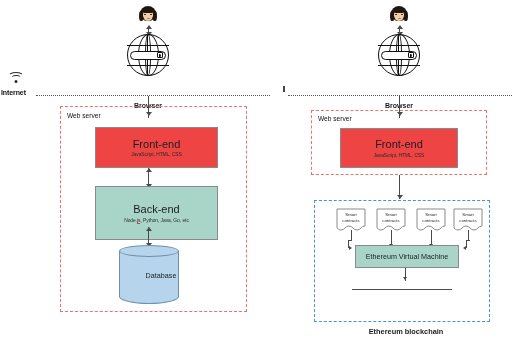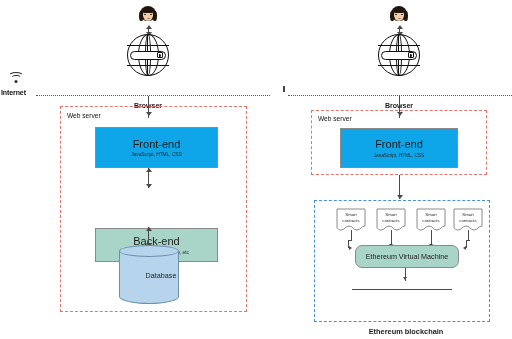--- a/index.html
+++ b/index.html
@@ -71,21 +71,21 @@
   .box-blue{border:1px dashed #4a90d9;background:transparent;}
   .container-label{font-size:6.6px;color:#111;background:#fff;padding:0 2px;}
 
   
   .node{
     border:1px solid #7f7f7f;display:flex;flex-direction:column;
     align-items:center;justify-content:center;
   }
   .node .t{font-size:11px;color:#1d1d1d;line-height:1.1;}
   .node .s{font-size:4.9px;color:#2b2b2b;margin-top:2px;letter-spacing:-0.05px;}
-  .node.frontend{background:#0ea5e9;border-color:#8a8a8a;}
+  .node.frontend{background:#ef4444;border-color:#8a8a8a;}
   .node.backend{background:#a8d5c8;border-color:#8a8a8a;}
   .node.evm{background:#a8d5c8;border-color:#8a8a8a;}
   .node.evm .t{font-size:7.2px;}
 
   .u{border-bottom:1px solid #d23b3b;}
 
   
   .db{position:relative;}
   .db .body{position:absolute;left:0;top:6px;right:0;bottom:0;
             background:#b6d4ec;border-left:1px solid #6e8fad;
@@ -173,21 +173,21 @@
 
   <div class="abs node frontend" style="left:95px;top:127px;width:123px;height:41px;">
     <div class="t">Front-end</div>
     <div class="s">JavaScript, HTML, CSS</div>
   </div>
 
   <div class="abs vline-c" style="left:148px;top:168px;height:20px;"></div>
   <div class="abs arrow-u" style="left:145.5px;top:168px;"></div>
   <div class="abs arrow-d" style="left:145.5px;top:184px;"></div>
 
-  <div class="abs node backend" style="left:95px;top:186px;width:123px;height:34px;margin-top:42px;">
+  <div class="abs node backend" style="left:95px;top:186px;width:123px;height:54px;">
     <div class="t">Back-end</div>
     <div class="s">
       <span>Node.</span><span class="u">js</span><span>, Python, Java, Go, etc</span>
     </div>
   </div>
 
   <div class="abs vline-c" style="left:148px;top:227px;height:20px;"></div>
   <div class="abs arrow-u" style="left:145.5px;top:227px;"></div>
   <div class="abs arrow-d" style="left:145.5px;top:243px;"></div>
 
@@ -302,21 +302,21 @@
   <div class="abs arrow-d-sm" style="left:388.8px;top:244px;"></div>
 
   <div class="abs vline-c" style="left:431px;top:230px;height:17px;"></div>
   <div class="abs arrow-d-sm" style="left:428.8px;top:244px;"></div>
 
   <div class="abs vline-c" style="left:468px;top:230px;height:10px;"></div>
   <div class="abs hline-c" style="left:466px;top:240px;width:4px;"></div>
   <div class="abs vline-c" style="left:466px;top:240px;height:8px;"></div>
   <div class="abs arrow-l-sm" style="left:463px;top:246px;"></div>
 
-  <div class="abs node evm" style="left:355px;top:245px;width:104px;height:23px;border-radius:7px;">
+  <div class="abs node evm" style="left:355px;top:245px;width:104px;height:23px;">
     <div class="t">Ethereum Virtual Machine</div>
   </div>
 
   <div class="abs vline-c" style="left:405px;top:268px;height:13px;"></div>
   <div class="abs arrow-d-sm" style="left:402.8px;top:277px;"></div>
 
   <div class="abs hline-c" style="left:352px;top:289px;width:100px;"></div>
 
   <div class="abs lbl lbl-bold" style="left:340px;top:302px;width:132px;font-size:7.4px;">Ethereum blockchain</div>
 

